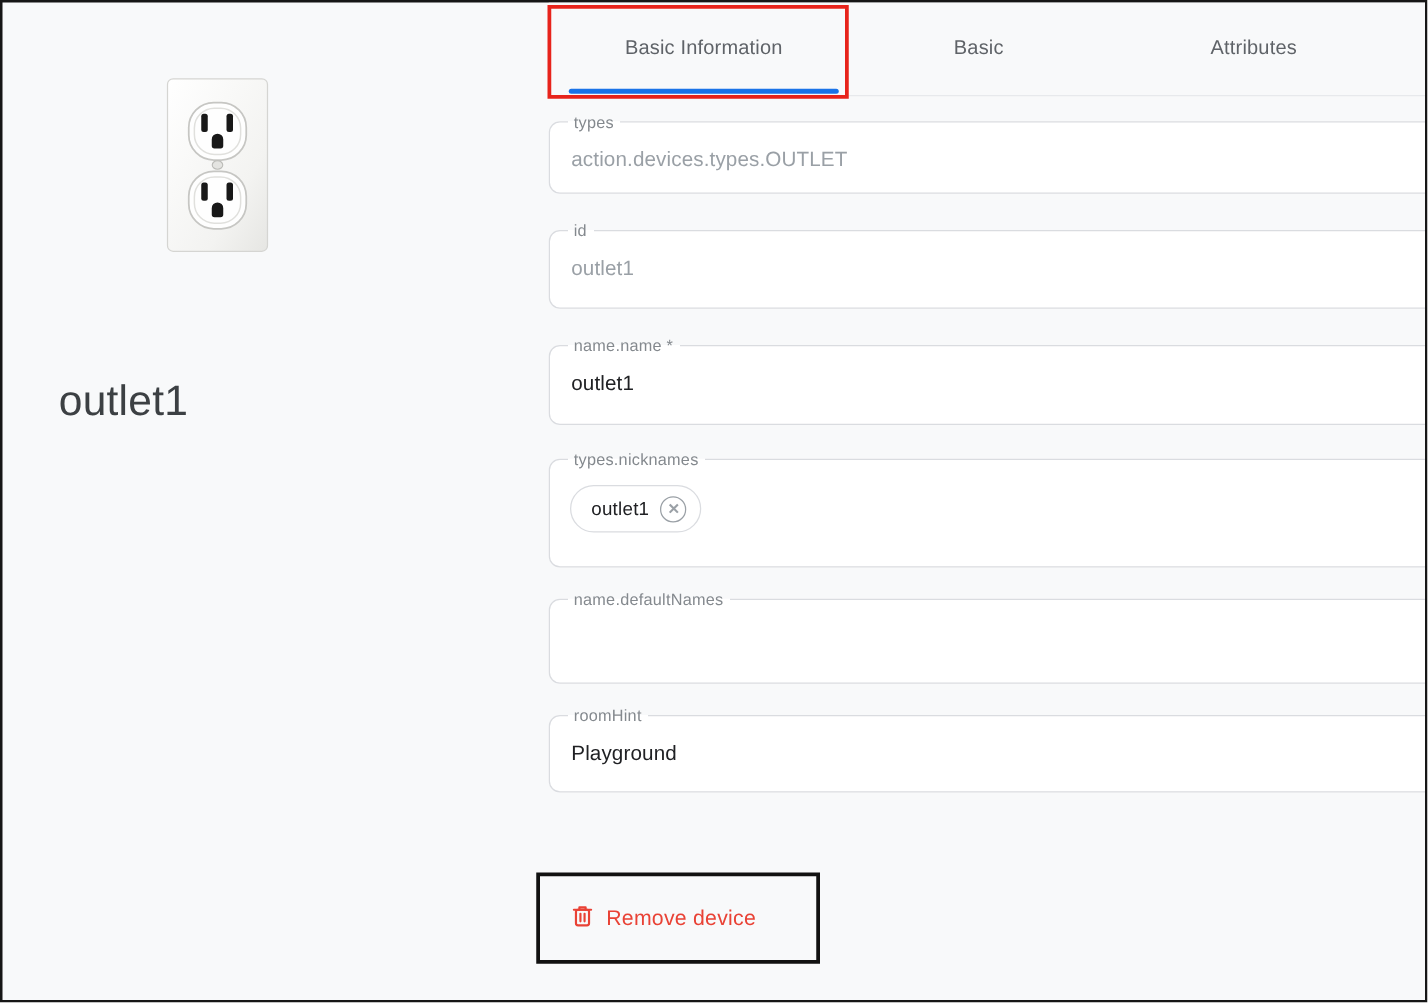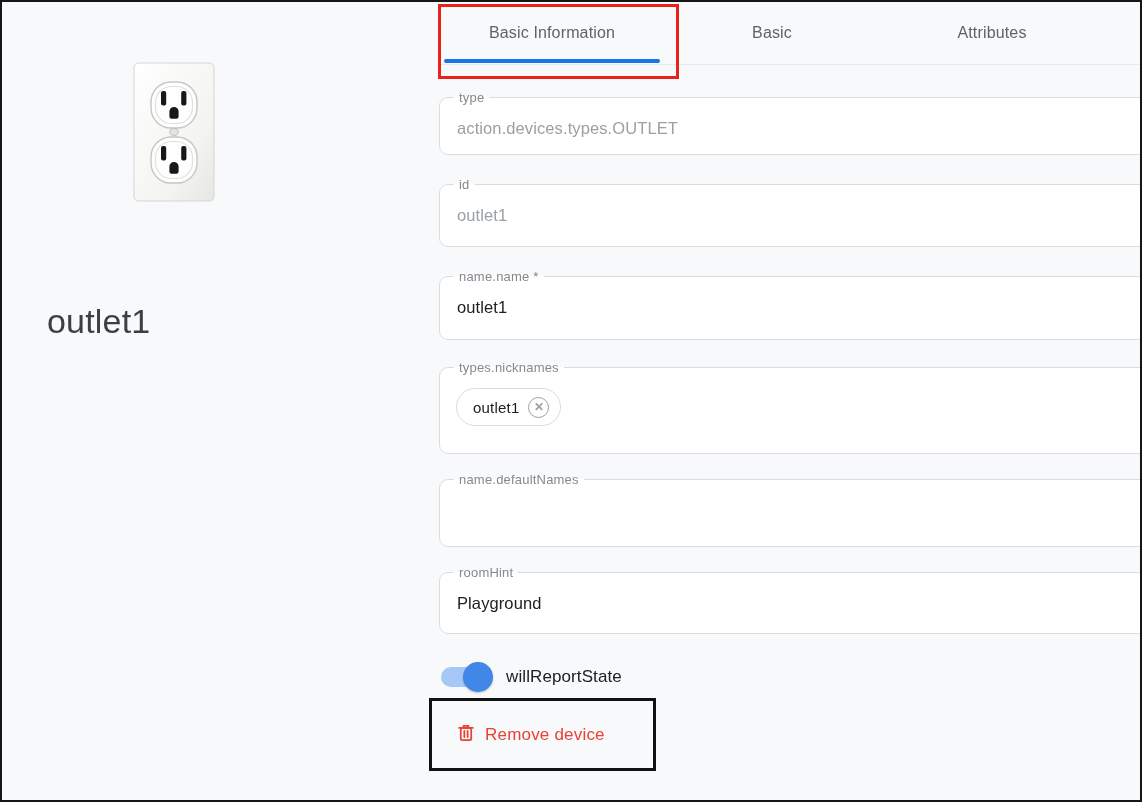--- a/index.html
+++ b/index.html
@@ -29,22 +29,22 @@
 
   
   .device-image{position:absolute;left:131px;top:60px;width:82px;height:140px;}
   .device-title{
     position:absolute;left:45px;top:300px;
     font-size:34px;font-weight:400;color:#3c4043;letter-spacing:0.2px;
   }
 
   
   .tabbar{
-    position:absolute;left:437px;top:0;width:701px;height:63px;
-    display:flex;align-items:stretch;padding-left:3px;
+    position:absolute;left:437px;top:0;width:701px;height:75px;
+    display:flex;align-items:stretch;padding-left:14px;
     border-bottom:1px solid #e7e9ec;background:var(--page-bg);
   }
   .tab{
     position:relative;width:220px;display:flex;align-items:center;justify-content:center;
     font-size:16px;font-weight:500;color:var(--tab-gray);letter-spacing:0.15px;cursor:pointer;
   }
   .tab .inkbar{
     position:absolute;left:2px;right:2px;bottom:1px;height:4px;border-radius:2px;
     background:var(--accent-blue);display:none;
   }
@@ -168,21 +168,21 @@
     </div>
     <div class="tab">
       <span>Attributes</span>
 
     </div>
   </div>
 
   <div class="annot-red"></div>
 
   <fieldset class="field f-type">
-    <legend>type</legend>
+    <legend>types</legend>
     <div class="value disabled">action.devices.types.OUTLET</div>
   </fieldset>
 
   <fieldset class="field f-id">
     <legend>id</legend>
     <div class="value disabled">outlet1</div>
   </fieldset>
 
   <fieldset class="field f-name">
     <legend>name.name *</legend>
@@ -200,27 +200,20 @@
   <fieldset class="field f-default">
     <legend>name.defaultNames</legend>
     <div class="value"></div>
   </fieldset>
 
   <fieldset class="field f-room">
     <legend>roomHint</legend>
     <div class="value">Playground</div>
   </fieldset>
 
-  <div class="toggle-row">
-    <span class="switch">
-      <span class="track"></span>
-      <span class="thumb"></span>
-    </span>
-    <span class="toggle-label">willReportState</span>
-  </div>
 
   <div class="annot-black">
     <button class="remove-btn">
       <span>
         <svg width="22" height="22" viewBox="0 0 24 24" aria-hidden="true">
           <g fill="none" stroke="#e94235" stroke-width="1.9" stroke-linecap="round" stroke-linejoin="round">
             <path d="M4.5 6.3 h15"></path>
             <path d="M9.3 6.3 V4.2 h5.4 v2.1"></path>
             <rect x="6.3" y="6.3" width="11.4" height="13.6" rx="1.8"></rect>
             <path d="M10.2 9.8 v6.6"></path>

